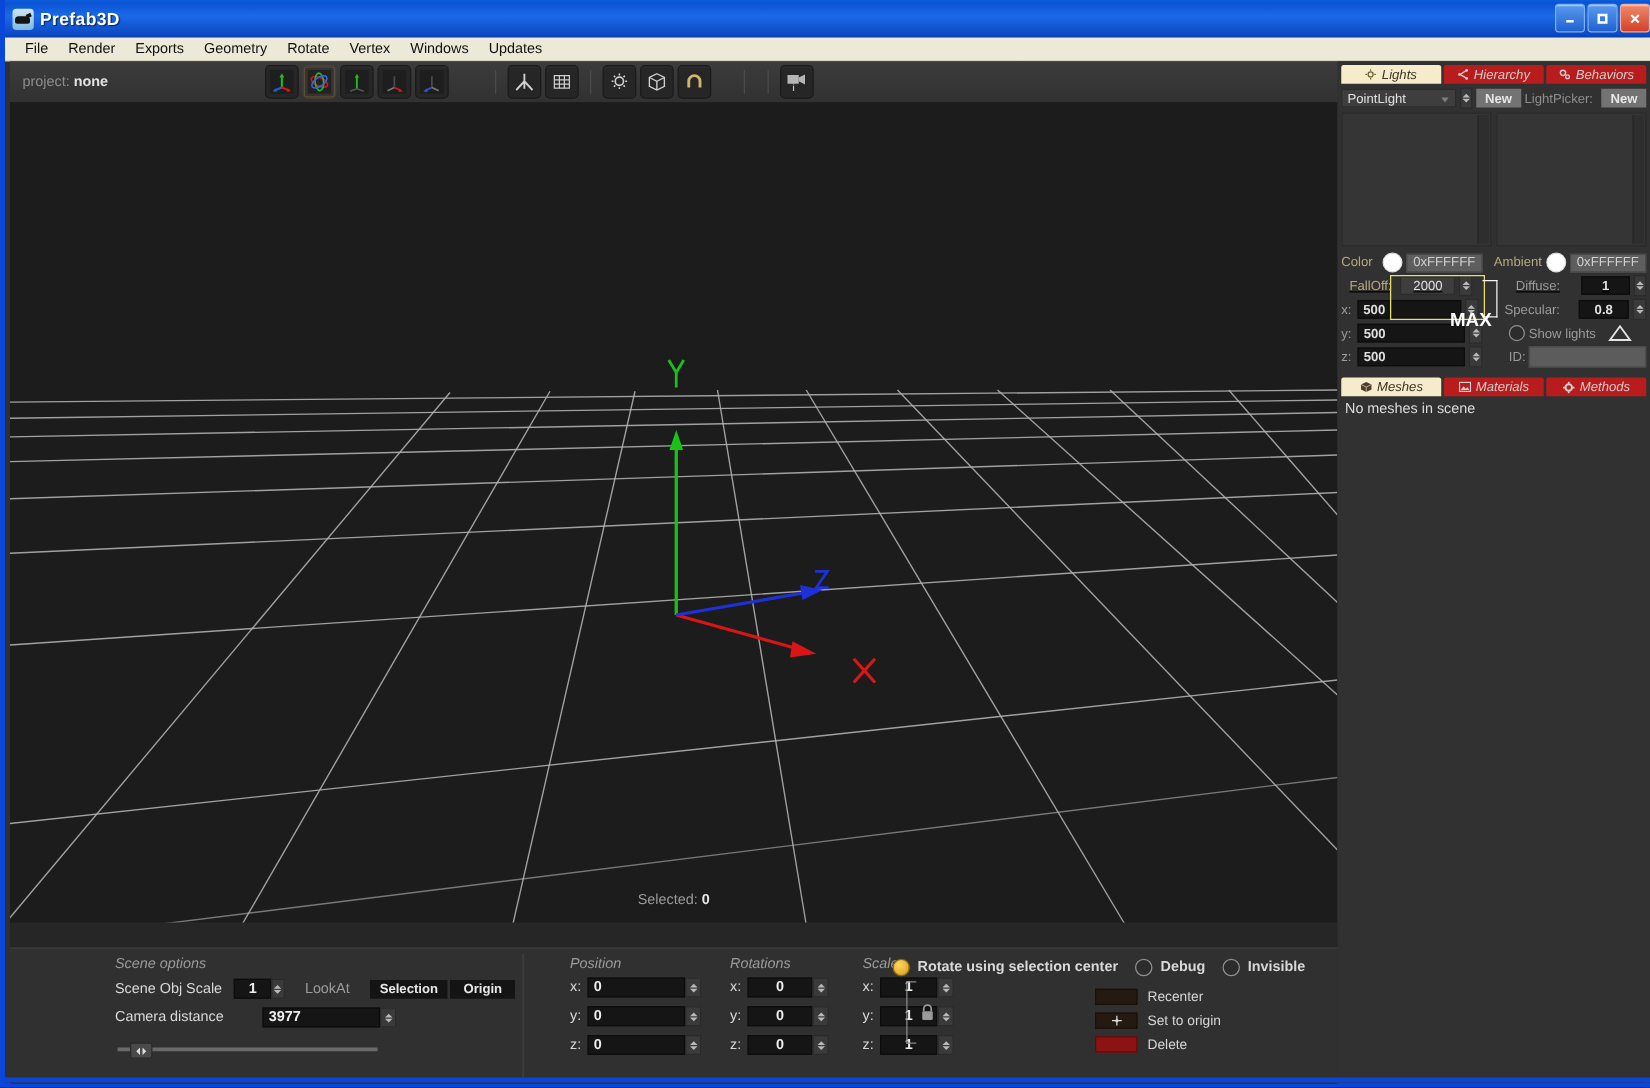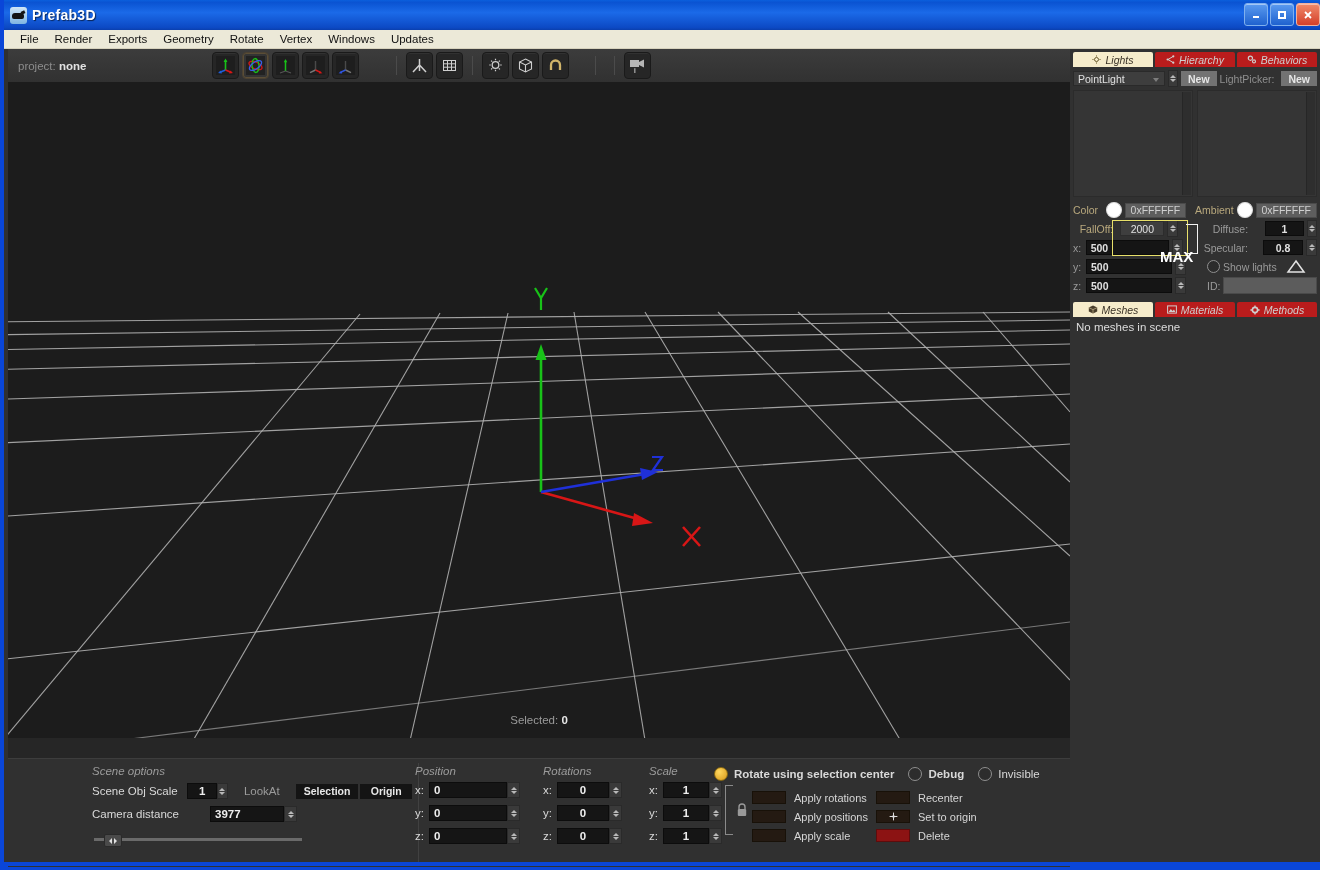--- a/index.html
+++ b/index.html
@@ -368,21 +368,21 @@
 
     <div class="prow" style="margin-top:4px;">
       <span class="lbl" style="width:30px;">Color</span>
       <div class="swatch"></div>
       <div class="hexfield">0xFFFFFF</div>
       <span class="lbl" style="margin-left:6px;">Ambient</span>
       <div class="swatch"></div>
       <div class="hexfield">0xFFFFFF</div>
     </div>
 
-    <div style="position:relative;">
+    <div style="position:relative;text-decoration:underline;">
       <div class="prow">
         <span class="lbl" style="width:44px;text-align:right;">FallOff:</span>
         <div class="numfield" style="width:48px;margin-left:4px;">2000</div>
         <div class="spin">
             <i class="u"></i>
             <i class="d"></i>
           </div>
         <span class="lbl g" style="margin-left:32px;width:54px;">Diffuse:</span>
         <div class="numfield dark" style="width:42px;justify-content:center;padding:0;">1</div>
         <div class="spin">
@@ -473,38 +473,38 @@
         <div class="bspin">
             <i class="u" style="border-left:3px solid transparent;border-right:3px solid transparent;border-bottom:3px solid #b9b9b9;"></i>
             <i class="d" style="border-left:3px solid transparent;border-right:3px solid transparent;border-top:3px solid #b9b9b9;"></i>
           </div>
         <div class="small" style="color:#9b9b9b;margin-left:16px;">LookAt</div>
         <div class="pill" style="margin-left:16px;width:54px;">Selection</div>
         <div class="pill" style="margin-left:2px;width:44px;">Origin</div>
       </div>
       <div style="display:flex;align-items:center;margin-top:7px;">
         <div class="small" style="width:118px;">Camera distance</div>
-        <div class="blk" style="width:74px;">3977</div>
+        <div class="blk" style="width:94px;">3977</div>
         <div class="bspin">
             <i class="u" style="border-left:3px solid transparent;border-right:3px solid transparent;border-bottom:3px solid #b9b9b9;"></i>
             <i class="d" style="border-left:3px solid transparent;border-right:3px solid transparent;border-top:3px solid #b9b9b9;"></i>
           </div>
       </div>
       <div class="slider" style="margin-top:16px;width:208px;margin-left:2px;">
         <div class="knob">
           <svg width="10" height="6" viewBox="0 0 10 6">
               <path d="M4,0 L4,6 L1,3 Z M6,0 L6,6 L9,3 Z" fill="#e0e0e0"></path>
             </svg>
         </div>
       </div>
     </div>
 
     <div class="vdiv" style="left:410px;"></div>
 
-    <div style="position:absolute;left:407px;top:6px;">
+    <div style="position:absolute;left:448px;top:6px;">
       <div style="display:flex;">
         <div style="width:110px;">
           <div class="grp-title">Position</div>
           <div style="display:flex;align-items:center;margin-top:5px;">
             <span class="small" style="width:14px;">x:</span>
             <div class="blk" style="width:78px;">0</div>
             <div class="bspin">
                 <i class="u" style="border-left:3px solid transparent;border-right:3px solid transparent;border-bottom:3px solid #b9b9b9;"></i>
                 <i class="d" style="border-left:3px solid transparent;border-right:3px solid transparent;border-top:3px solid #b9b9b9;"></i>
               </div>
@@ -592,37 +592,23 @@
         <rect x="1.8" y="6" width="8.4" height="7" rx="1" fill="#9a9a9a"></rect>
       </svg>
     </div>
 
     <div style="position:absolute;left:706px;top:8px;display:flex;align-items:center;gap:6px;">
       <div class="radio-on"></div>
       <span class="small" style="font-weight:bold;">Rotate using selection center</span>
       <div class="radio" style="width:12px;height:12px;margin-left:8px;"></div>
       <span class="small" style="font-weight:bold;">Debug</span>
       <div class="radio" style="width:12px;height:12px;margin-left:8px;"></div>
-      <span class="small" style="font-weight:normal;">Invisible</span>
-    </div>
-
-    <div style="position:absolute;left:744px;top:30px;">
-      <div style="display:flex;align-items:center;height:17px;">
-        <div class="cbtn"></div>
-        <span class="actlbl">Apply rotations</span>
-      </div>
-      <div style="display:flex;align-items:center;height:17px;margin-top:2px;">
-        <div class="cbtn"></div>
-        <span class="actlbl">Apply positions</span>
-      </div>
-      <div style="display:flex;align-items:center;height:17px;margin-top:2px;">
-        <div class="cbtn"></div>
-        <span class="actlbl">Apply scale</span>
-      </div>
-    </div>
+      <span class="small" style="font-weight:bold;">Invisible</span>
+    </div>
+
 
     <div style="position:absolute;left:868px;top:30px;">
       <div style="display:flex;align-items:center;height:17px;">
         <div class="cbtn"></div>
         <span class="actlbl">Recenter</span>
       </div>
       <div style="display:flex;align-items:center;height:17px;margin-top:2px;">
         <div class="cbtn dot">
           <svg width="9" height="9" viewBox="0 0 9 9">
               <path d="M4.5,0.6 L4.5,8.4 M0.6,4.5 L8.4,4.5" stroke="#dcdcdc" stroke-width="1"></path>

